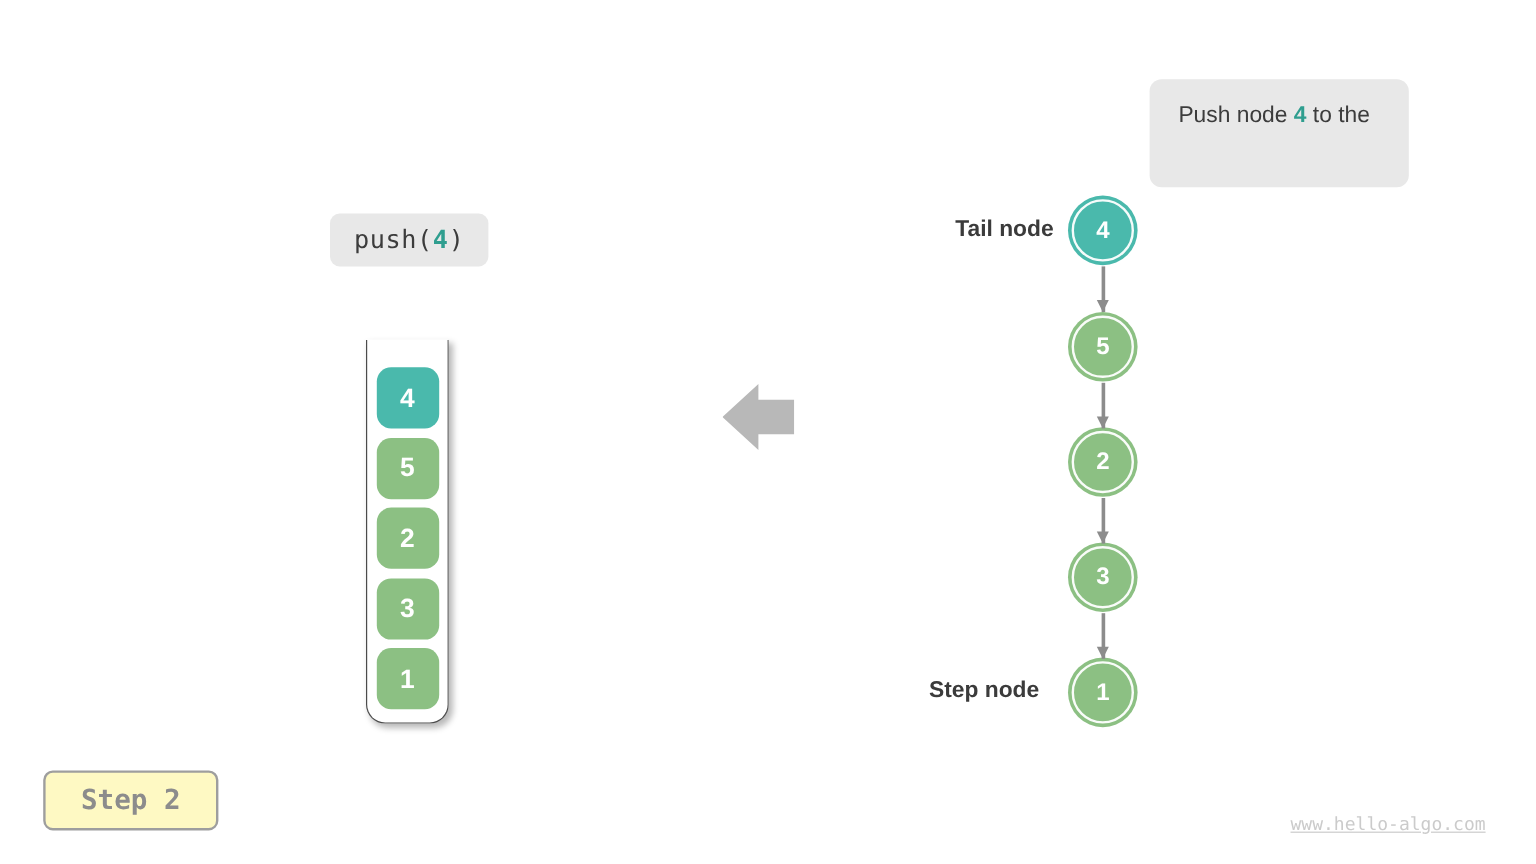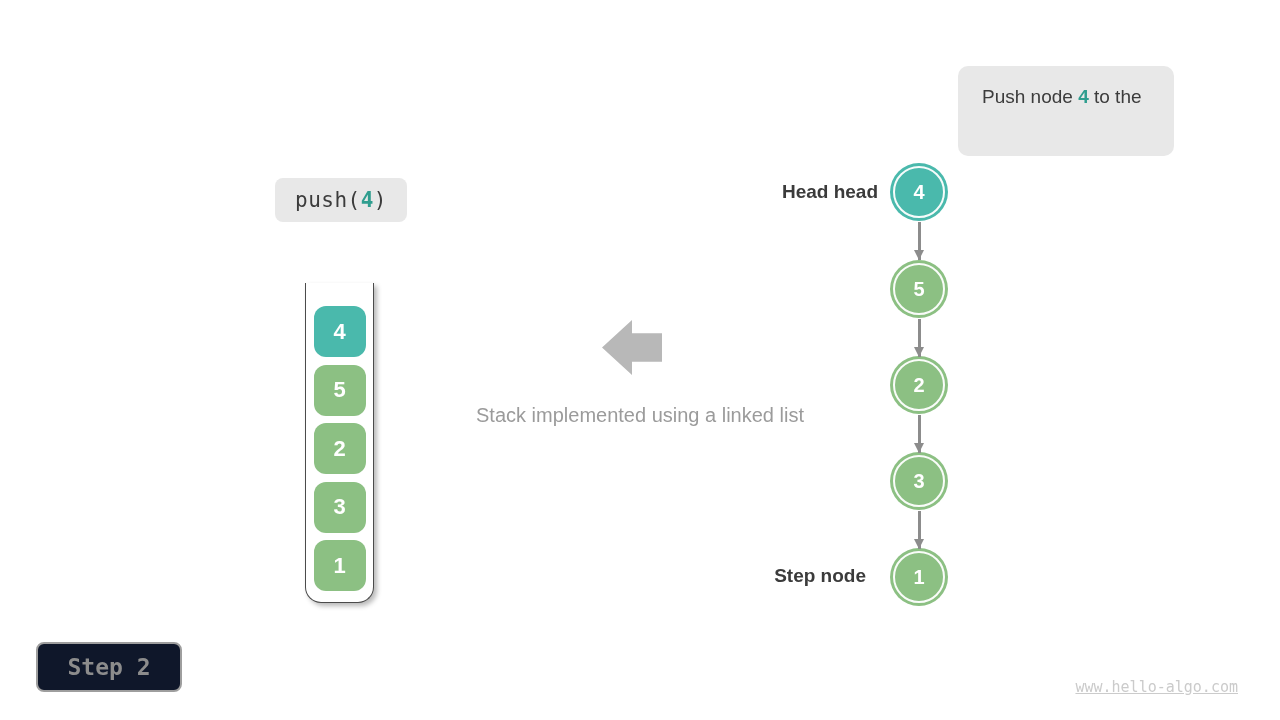--- a/index.html
+++ b/index.html
@@ -77,21 +77,21 @@
   .node-label {
     position: absolute; font-size: 19px; font-weight: bold; color: #3b3b3b;
     text-align: right; width: 160px;
   }
   .head-label { top: 181px; left: 718px; }
   .tail-label { top: 565px; left: 706px; }
 
   
   .step-badge {
     position: absolute; left: 36px; top: 642px; width: 146px; height: 50px;
-    border: 2px solid #9e9e9e; border-radius: 8px; background: #0f172a;
+    border: 2px solid #9e9e9e; border-radius: 8px; background: #fef9c3;
     display: flex; align-items: center; justify-content: center;
     font-family: "DejaVu Sans Mono", monospace;
     font-size: 23px; font-weight: bold; color: #8c8c8c;
   }
 
   
   .watermark {
     position: absolute; right: 42px; top: 678px;
     font-family: "DejaVu Sans Mono", monospace;
     font-size: 15px; color: #cbcbcb; text-decoration: underline;
@@ -114,23 +114,22 @@
 
   <div class="stack-container">
     <div class="stack-item teal">4</div>
     <div class="stack-item">5</div>
     <div class="stack-item">2</div>
     <div class="stack-item">3</div>
     <div class="stack-item">1</div>
   </div>
 
   <div class="big-arrow"></div>
-  <div class="caption">Stack implemented using a linked list</div>
 
-  <div class="node-label head-label">Head head</div>
+  <div class="node-label head-label">Tail node</div>
   <div class="node-label tail-label">Step node</div>
 
   <div class="ll-node teal" style="top:163px">4</div>
   <div class="ll-node" style="top:260px">5</div>
   <div class="ll-node" style="top:356px">2</div>
   <div class="ll-node" style="top:452px">3</div>
   <div class="ll-node" style="top:548px">1</div>
 
   <div class="connector" style="top:222px"></div>
   <div class="connector" style="top:319px"></div>

